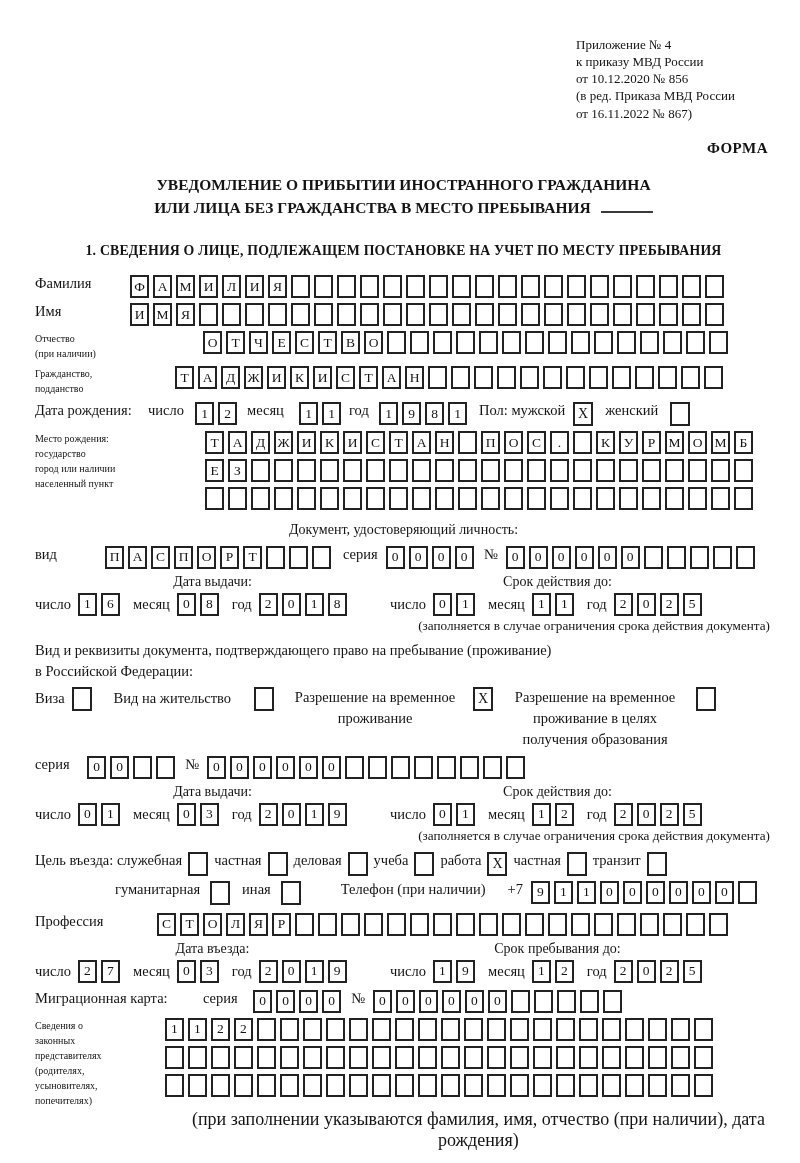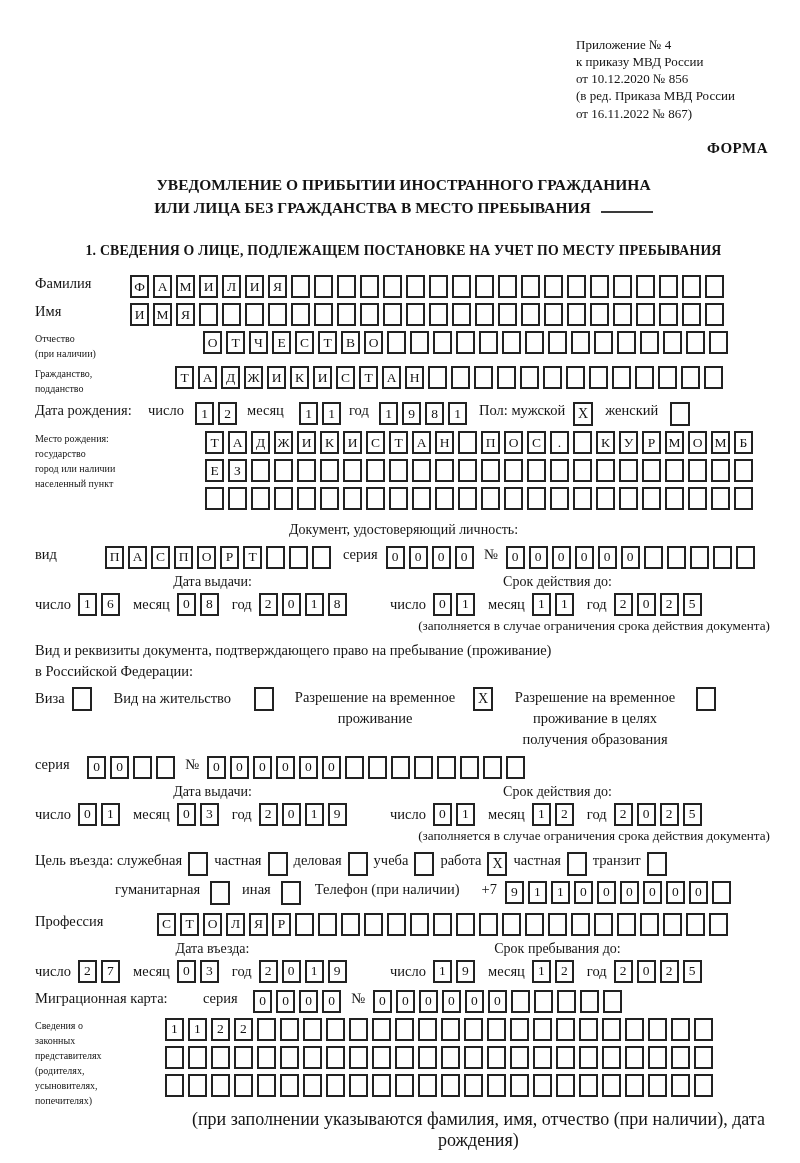--- a/index.html
+++ b/index.html
@@ -513,21 +513,21 @@
     <span class="chk"></span>
     <span class="lbl">транзит</span>
     <span class="chk"></span>
   </div>
 
   <div class="row" style="margin-left:80px;margin-top:4px">
     <span class="lbl">гуманитарная</span>
     <span class="chk g10"></span>
     <span class="lbl g12">иная</span>
     <span class="chk g10"></span>
-    <span class="lbl" style="margin-left:14px">Телефон (при наличии)</span>
+    <span class="lbl" style="margin-left:40px">Телефон (при наличии)</span>
     <span class="lbl" style="margin-left:22px;margin-right:8px">+7</span>
     <span class="cells">
         <span class="cell">9</span>
         <span class="cell">1</span>
         <span class="cell">1</span>
         <span class="cell">0</span>
         <span class="cell">0</span>
         <span class="cell">0</span>
         <span class="cell">0</span>
         <span class="cell">0</span>

